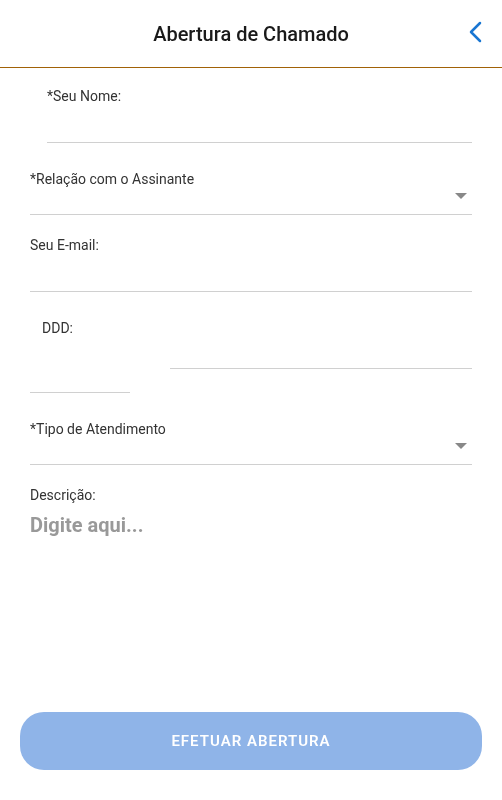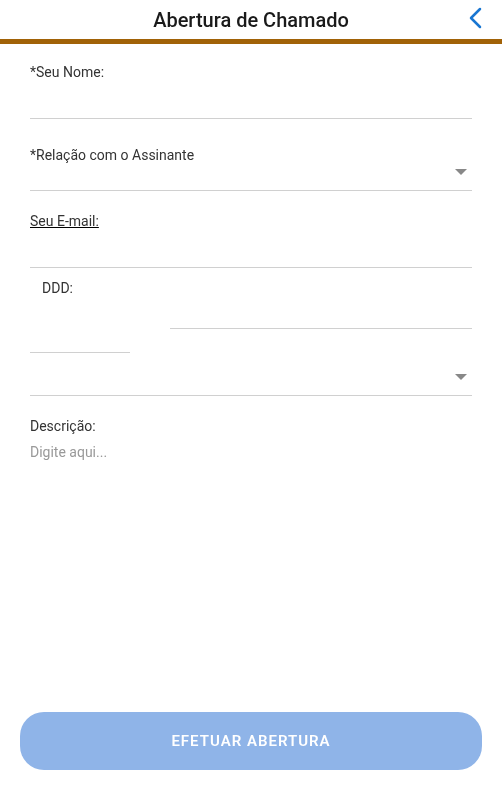--- a/index.html
+++ b/index.html
@@ -12,23 +12,23 @@
       width: 502px;
       height: 800px;
       background: #ffffff;
       overflow: hidden;
       position: relative;
     }
     .header {
       display: flex;
       align-items: center;
       justify-content: center;
-      height: 44px;
+      height: 68px;
       position: relative;
-      border-bottom: 5px solid #a16207;
+      border-bottom: 1px solid #a16207;
     }
     .header-title {
       font-size: 20px;
       font-weight: 500;
       color: #1a1a1a;
     }
     .back-icon {
       position: absolute;
       right: 20px;
       top: 50%;
@@ -60,21 +60,21 @@
     }
     .chevron-down {
       position: absolute;
       right: 4px;
       bottom: 8px;
       color: #888;
     }
     .phone-row {
       display: flex;
       gap: 40px;
-      margin-bottom: 12px;
+      margin-bottom: 22px;
     }
     .phone-col-ddd {
       width: 100px;
     }
     .phone-col-tel {
       flex: 1;
     }
     .phone-col-ddd .field-label,
     .phone-col-tel .field-label {
       padding-left: 12px;
@@ -94,26 +94,27 @@
     }
     .description-label {
       font-size: 14px;
       color: #333;
       margin-bottom: 10px;
       display: block;
     }
     .description-textarea {
       width: 100%;
       border: none;
-      font-size: 14px;
+      font-size: 20px;
       color: #a16207;
       outline: none;
       resize: none;
       font-family: inherit;
       background: transparent;
+      font-weight: bold;
     }
     .description-textarea::placeholder {
       color: #999;
     }
     .submit-button {
       position: absolute;
       bottom: 30px;
       left: 20px;
       right: 20px;
       height: 58px;
@@ -122,28 +123,28 @@
       border: none;
       border-radius: 24px;
       font-size: 15px;
       font-weight: 600;
       letter-spacing: 1px;
       cursor: pointer;
       text-transform: uppercase;
     }
     .name-group {
       margin-bottom: 22px;
+      margin-left: 17px;
     }
     .name-wrapper {
       border-bottom: 1px solid #d0d0d0;
       padding-bottom: 30px;
     }
     .email-group {
-      margin-bottom: 12px;
-      text-decoration: underline;
+      margin-bottom: 28px;
     }
     .email-wrapper {
       border-bottom: 1px solid #d0d0d0;
       padding-bottom: 30px;
     }
   </style>
 </head>
 <body>
 
 <div class="header">
@@ -185,20 +186,21 @@
       <span class="field-label">DDD:</span>
       <input type="text" class="phone-input" style="">
     </div>
     <div class="phone-col-tel">
       <input type="text" class="phone-input" style="">
     </div>
   </div>
 
   <div class="field-group">
     <div class="select-wrapper">
+      <span class="select-label">*Tipo de Atendimento</span>
       <span class="chevron-down">
         <svg width="14" height="10" viewBox="0 0 14 10">
           <path d="M1 1 L7 7 L13 1" fill="#888"></path>
         </svg>
       </span>
     </div>
   </div>
 
   <div class="description-section">
     <span class="description-label">Descrição:</span>

